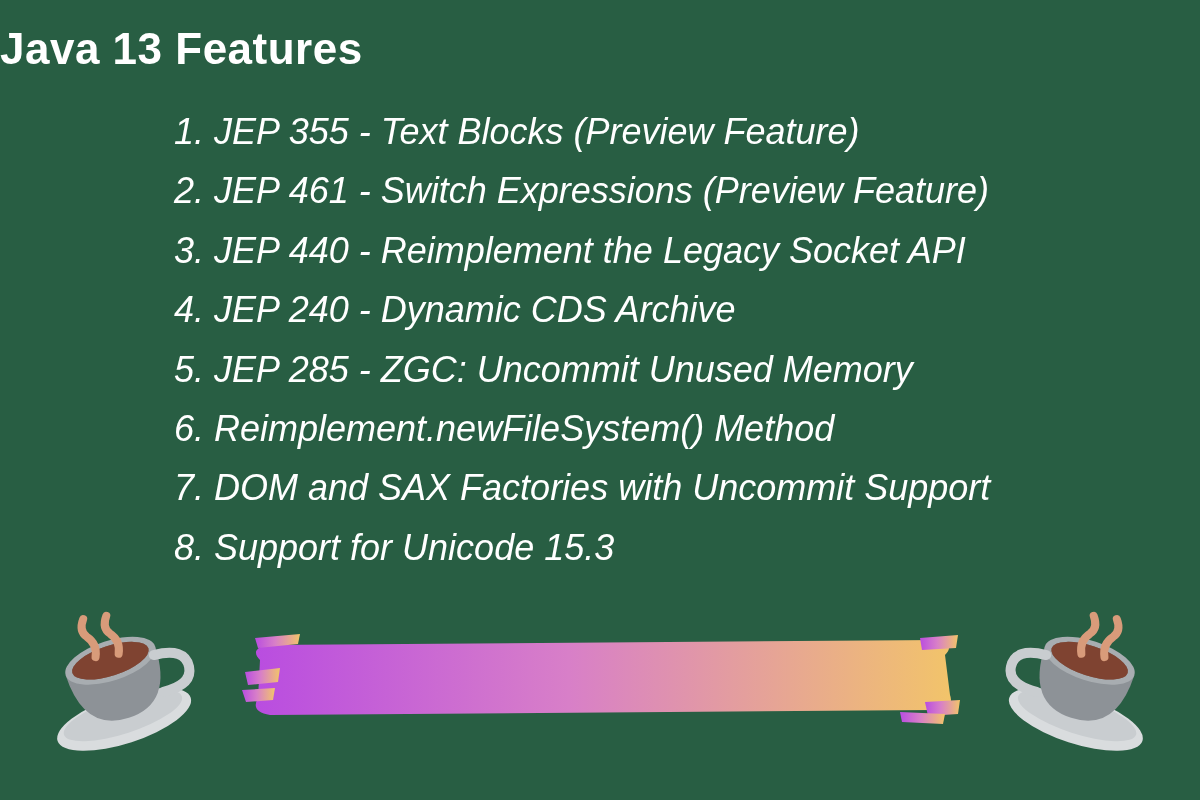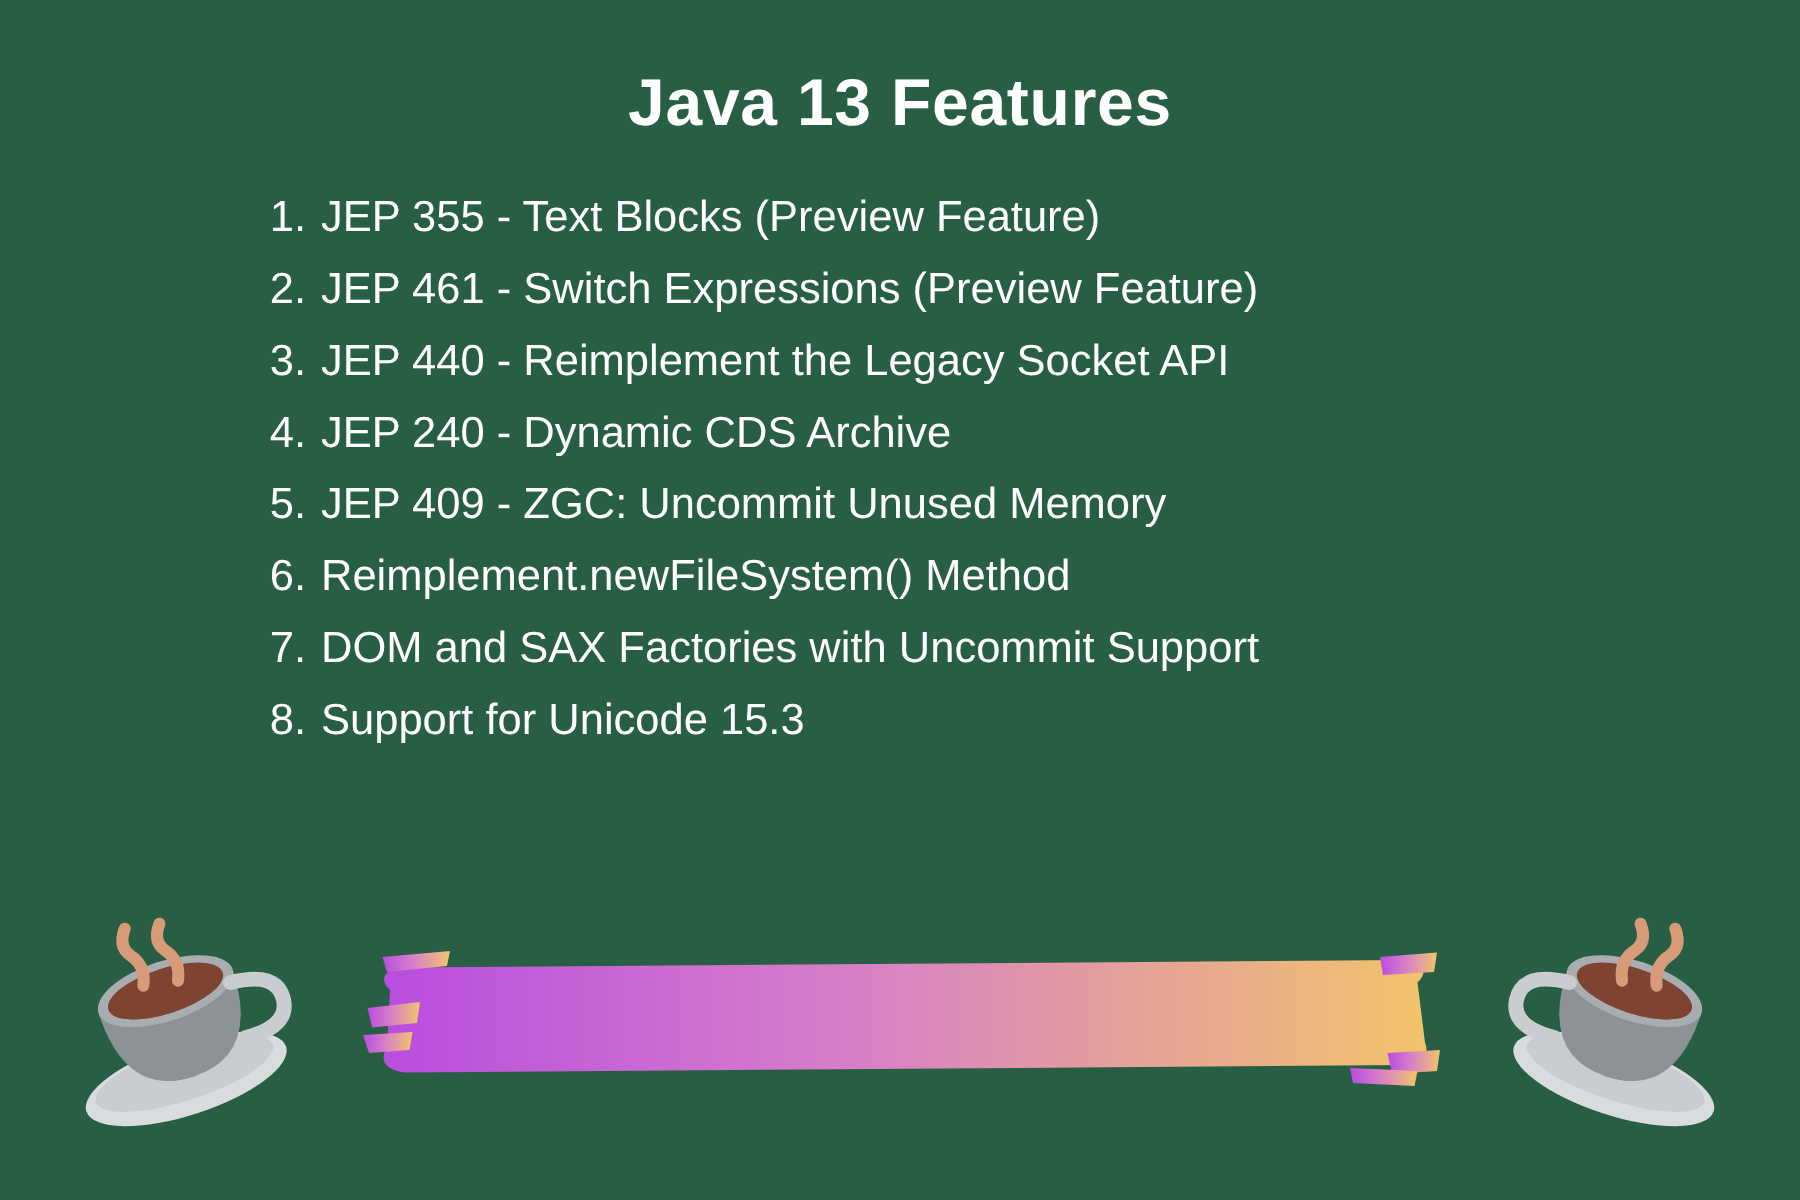--- a/index.html
+++ b/index.html
@@ -6,38 +6,38 @@
   body {
     width: 1200px;
     height: 800px;
     background: #285e43;
     font-family: -apple-system, BlinkMacSystemFont, "Segoe UI", Helvetica, Arial, sans-serif;
     color: #ffffff;
     overflow: hidden;
     position: relative;
   }
   .title {
-    text-align: center;
     font-size: 44px;
     font-weight: 700;
-    padding-top: 44px;
+    padding-top: 24px;
     letter-spacing: 0.5px;
   }
   .list {
     margin: 28px 0 0 170px;
     list-style: none;
     counter-reset: item;
   }
   .list li {
     counter-increment: item;
-    font-size: 29px;
+    font-size: 36px;
     line-height: 1.65;
     font-weight: 400;
     position: relative;
     padding-left: 44px;
+    font-style: italic;
   }
   .list li::before {
     content: counter(item) ".";
     position: absolute;
     left: 0;
     text-align: right;
     width: 34px;
   }
   .brush {
     position: absolute;
@@ -57,21 +57,21 @@
 </head>
 <body>
 
 <h1 class="title">Java 13 Features</h1>
 
 <ol class="list">
   <li>JEP 355 - Text Blocks (Preview Feature)</li>
   <li>JEP 461 - Switch Expressions (Preview Feature)</li>
   <li>JEP 440 - Reimplement the Legacy Socket API</li>
   <li>JEP 240 - Dynamic CDS Archive</li>
-  <li>JEP 409 - ZGC: Uncommit Unused Memory</li>
+  <li>JEP 285 - ZGC: Uncommit Unused Memory</li>
   <li>Reimplement.newFileSystem() Method</li>
   <li>DOM and SAX Factories with Uncommit Support</li>
   <li>Support for Unicode 15.3</li>
 </ol>
 
 <svg class="brush" viewBox="0 0 720 110" preserveAspectRatio="none">
   <defs>
     <linearGradient id="bg" x1="0%" y1="0%" x2="100%" y2="0%">
       <stop offset="0%" stop-color="#b94de0"></stop>
       <stop offset="45%" stop-color="#d87fc8"></stop>

